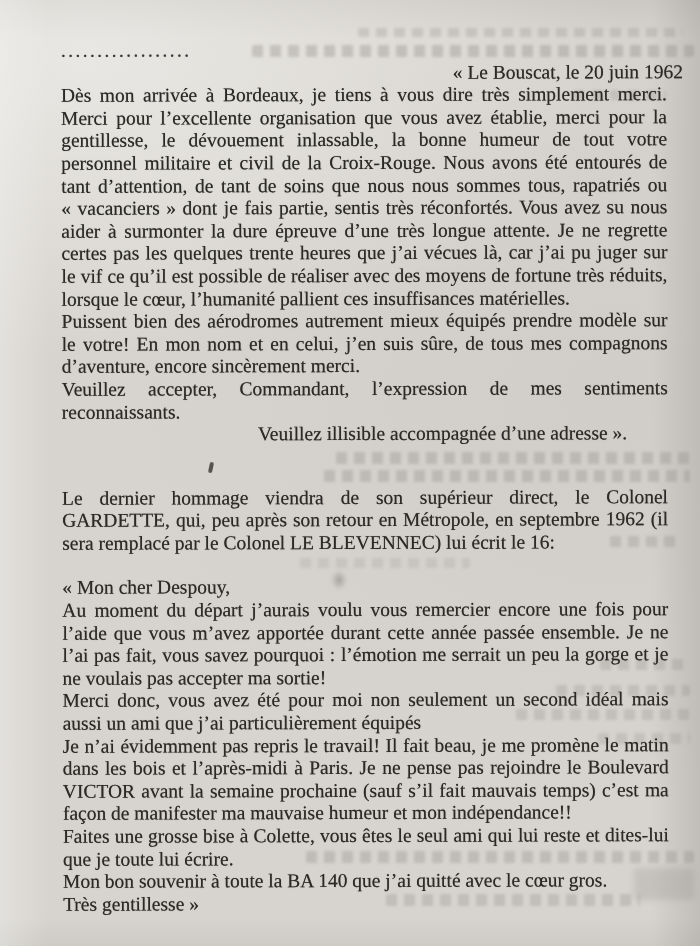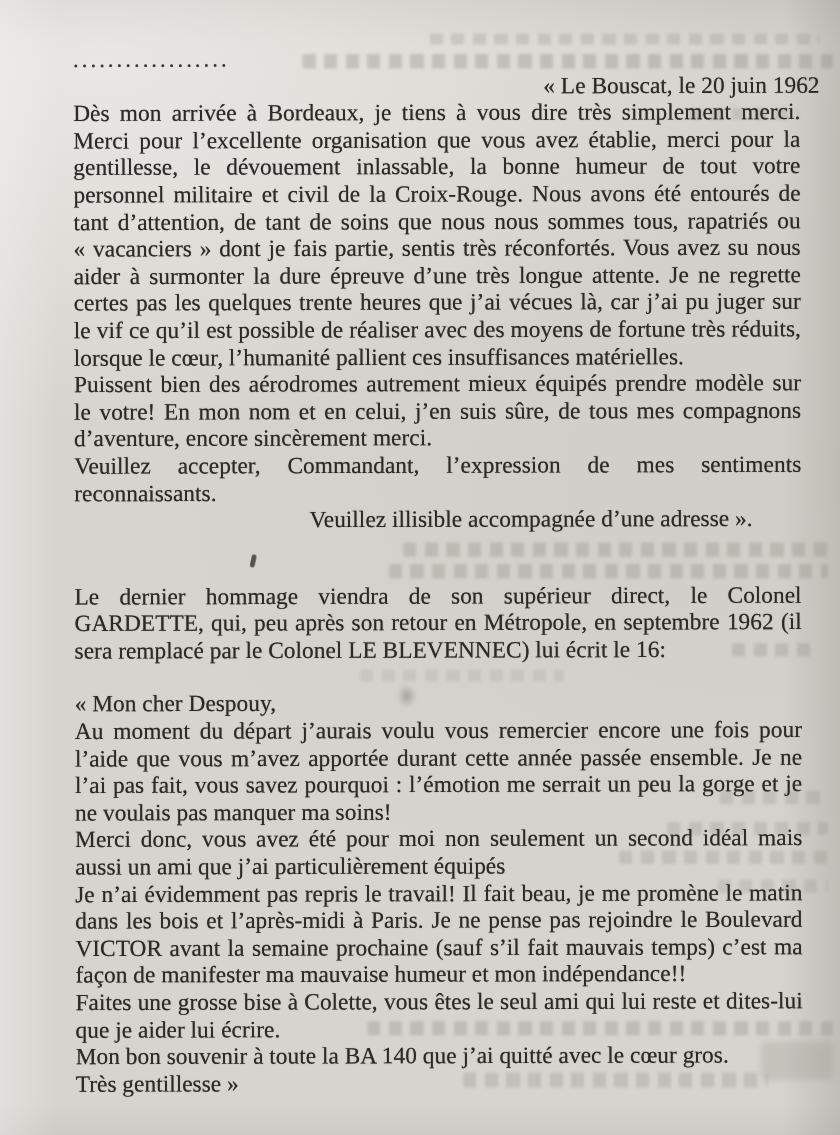--- a/index.html
+++ b/index.html
@@ -119,27 +119,27 @@
         <div class="line"><span class="t" style="word-spacing: 11.9767px;">Le dernier hommage viendra de son supérieur direct, le Colonel</span></div>
         <div class="line"><span class="t" style="word-spacing: 1.13013px;">GARDETTE, qui, peu après son retour en Métropole, en septembre 1962 (il</span></div>
         <div class="line"><span class="t">sera remplacé par le Colonel  LE BLEVENNEC) lui écrit le 16:</span></div>
       </div>
 
     <div class="block block-letter2">
         <div class="line"><span class="t">« Mon cher Despouy,</span></div>
         <div class="line"><span class="t" style="word-spacing: 3.34888px;">Au moment du départ j’aurais voulu vous remercier encore une fois pour</span></div>
         <div class="line"><span class="t" style="word-spacing: 2.02643px;">l’aide que vous m’avez apportée durant cette année passée ensemble. Je ne</span></div>
         <div class="line"><span class="t" style="word-spacing: 0.781889px;">l’ai pas fait, vous savez pourquoi : l’émotion me serrait un peu la gorge et je</span></div>
-        <div class="line"><span class="t">ne voulais pas manquer ma soins!</span></div>
+        <div class="line"><span class="t">ne voulais pas accepter ma sortie!</span></div>
         <div class="line"><span class="t" style="word-spacing: 3.33803px;">Merci donc, vous avez été pour moi non seulement un second idéal mais</span></div>
         <div class="line"><span class="t">aussi un ami que j’ai particulièrement équipés</span></div>
         <div class="line"><span class="t" style="word-spacing: 0.700457px;">Je n’ai évidemment pas repris le travail! Il fait beau, je me promène le matin</span></div>
         <div class="line"><span class="t" style="word-spacing: 1.5404px;">dans les bois et l’après-midi à Paris. Je ne pense pas rejoindre le Boulevard</span></div>
         <div class="line"><span class="t" style="word-spacing: 1.31337px;">VICTOR avant la semaine prochaine (sauf s’il fait mauvais temps) c’est ma</span></div>
         <div class="line"><span class="t">façon de manifester ma mauvaise humeur et mon indépendance!!</span></div>
         <div class="line"><span class="t" style="word-spacing: 0.321472px;">Faites une grosse bise à Colette, vous êtes le seul ami qui lui reste et dites-lui</span></div>
-        <div class="line"><span class="t">que je aider lui écrire.</span></div>
+        <div class="line"><span class="t">que je toute lui écrire.</span></div>
         <div class="line"><span class="t">Mon bon souvenir à toute la BA 140 que j’ai quitté avec le cœur gros.</span></div>
         <div class="line"><span class="t">Très gentillesse »</span></div>
       </div>
 
   </div>
 </div>
 
 </body></html>

